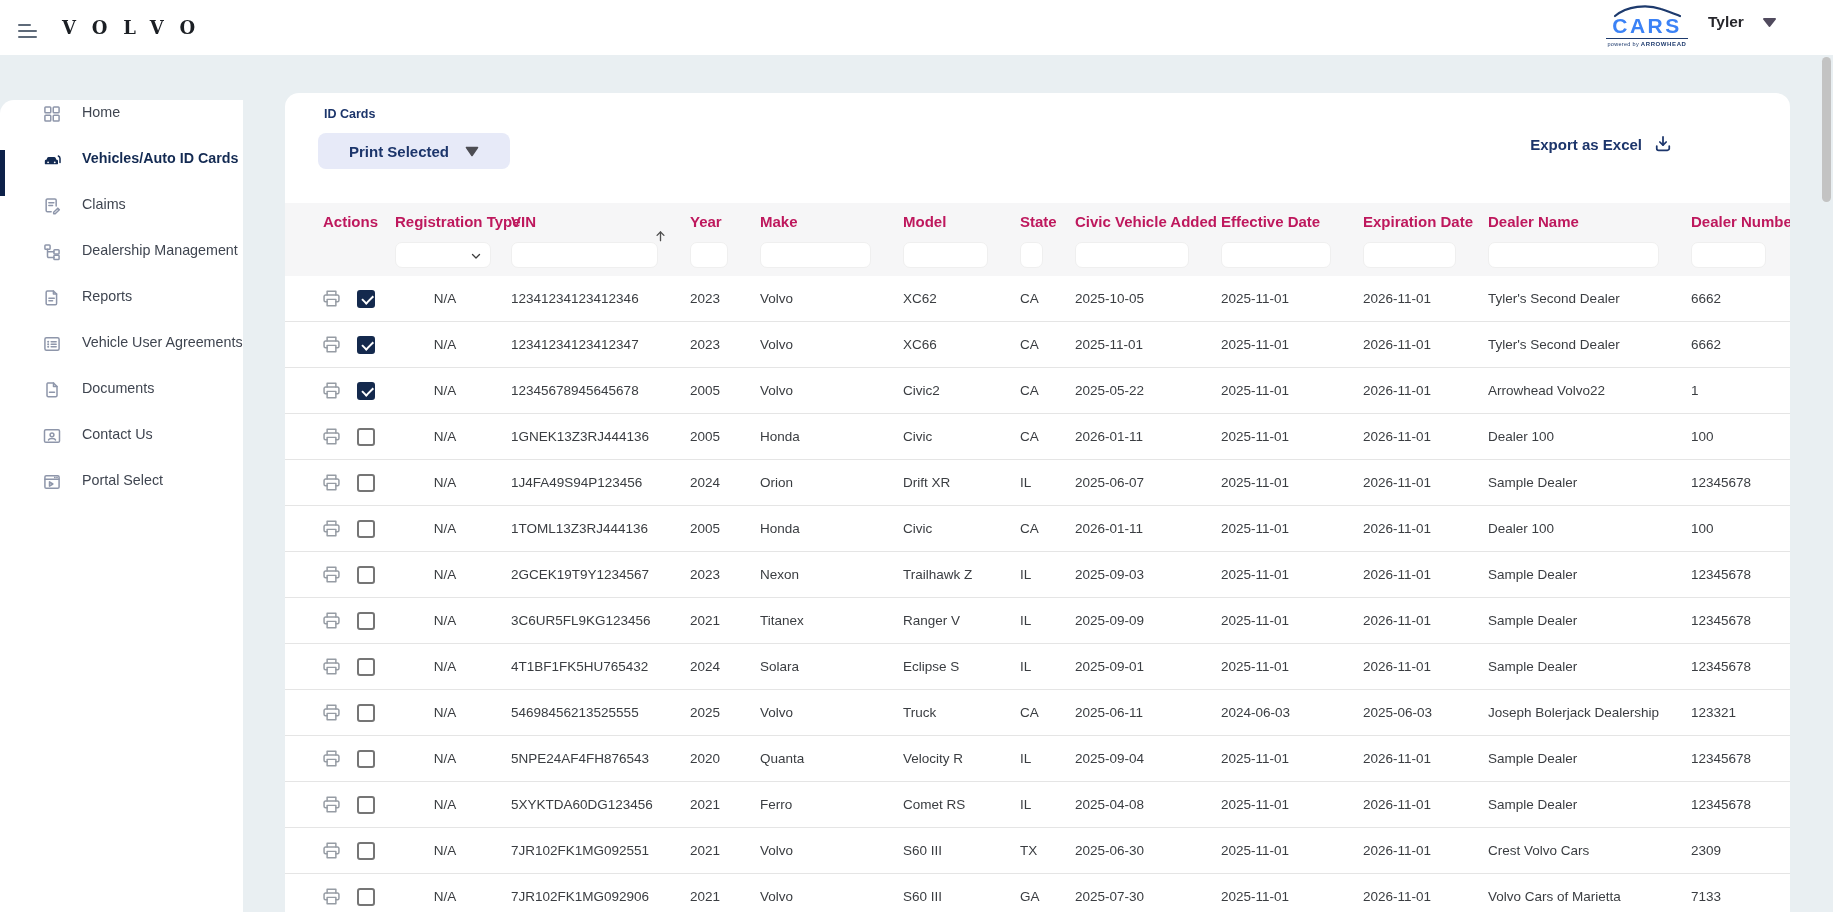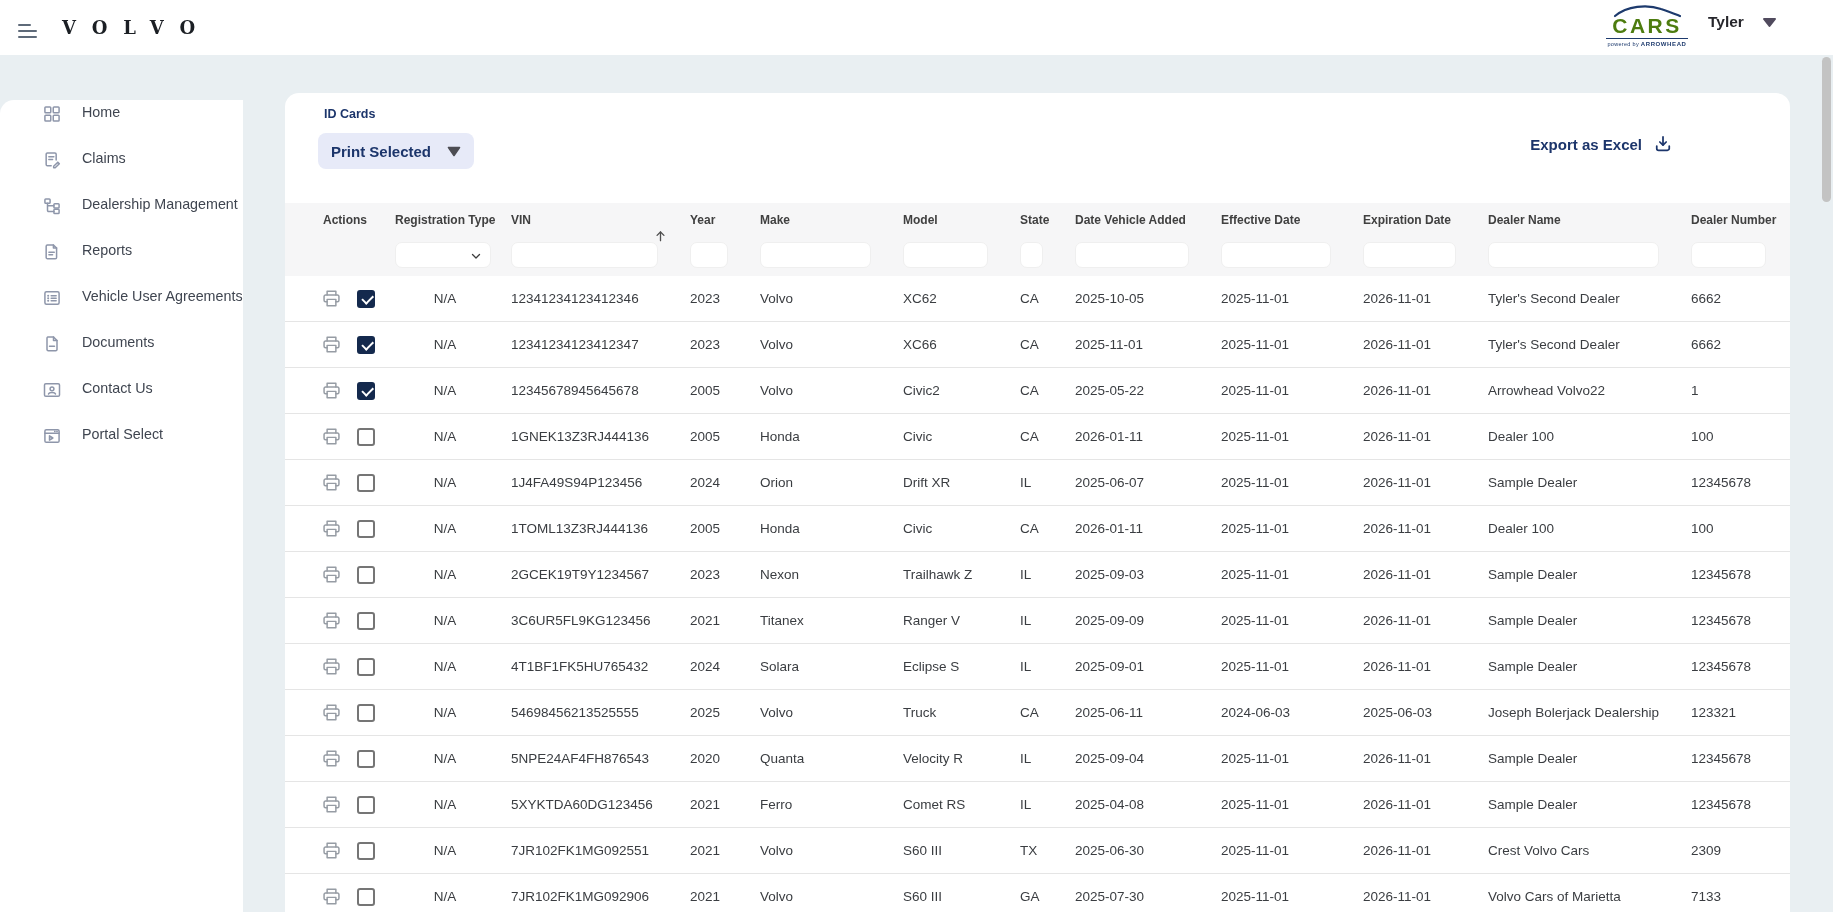--- a/index.html
+++ b/index.html
@@ -10,21 +10,21 @@
   .topbar{position:absolute;left:0;top:0;width:1833px;height:55px;background:#ffffff;z-index:5;}
   .hamburger{position:absolute;left:18px;top:24px;width:20px;height:16px;cursor:pointer;}
   .hamburger span{display:block;height:2.4px;background:#5e6a79;border-radius:2px;margin-bottom:3.6px;}
   .hamburger span:nth-child(1){width:13px;}
   .hamburger span:nth-child(2){width:19px;}
   .hamburger span:nth-child(3){width:19px;}
   .volvo{position:absolute;left:62px;top:17px;font-family:"DejaVu Serif",serif;font-weight:700;
     font-size:18px;letter-spacing:16px;color:#1b1f24;}
   .cars-logo{position:absolute;left:1606px;top:3px;width:82px;text-align:center;line-height:1;}
   .cars-logo svg{display:block;margin:0 auto;}
-  .cars-text{color:#4d7c0f;font-weight:700;font-size:21px;letter-spacing:2.5px;margin-top:-3px;}
+  .cars-text{color:#3b82f6;font-weight:700;font-size:21px;letter-spacing:2.5px;margin-top:-3px;}
   .cars-sub{font-size:5.5px;color:#1d3a6d;margin-top:2px;letter-spacing:.3px;border-top:1.5px solid #1d3a6d;padding-top:1.5px;}
   .cars-sub b{font-size:6px;letter-spacing:.6px;}
   .user{position:absolute;left:1708px;top:13px;display:flex;align-items:center;gap:18px;cursor:pointer;}
   .user-name{font-size:15.5px;font-weight:700;color:#26262b;}
 
   
   .sidebar{position:absolute;left:0;top:100px;width:243px;height:812px;background:#ffffff;
     border-top-left-radius:14px;}
   .nav{padding-top:4px;}
   .item{position:relative;height:46px;display:flex;align-items:flex-start;padding-left:42px;gap:20px;cursor:pointer;}
@@ -32,30 +32,30 @@
   .item .lbl{font-size:14.3px;color:#3f4550;white-space:nowrap;}
   .item.active .ic{color:#132a52;}
   .item.active .lbl{color:#132a52;font-weight:700;}
   .item.active::before{content:'';position:absolute;left:0;top:0;width:5px;height:46px;background:#0d2149;}
 
   
   .card{position:absolute;left:285px;top:93px;width:1505px;height:819px;background:#ffffff;
     border-radius:14px 14px 0 0;overflow:hidden;}
   .card-title{position:absolute;left:39px;top:14px;font-size:12.5px;font-weight:700;color:#1c356b;}
   .print-btn{position:absolute;left:33px;top:40px;height:36px;border:none;background:#e7eaf8;
-    border-radius:8px;display:flex;align-items:center;gap:16px;padding:0 13px;cursor:pointer;
+    border-radius:8px;display:flex;align-items:center;gap:16px;padding:0 31px;cursor:pointer;
     font-family:inherit;}
   .print-btn .pb-label{font-size:15px;font-weight:700;color:#1c356b;}
   .export{position:absolute;right:117px;top:41px;display:flex;align-items:center;gap:11px;cursor:pointer;}
   .export .ex-label{font-size:15px;font-weight:700;color:#1c356b;}
 
   
   .thead{position:absolute;left:0;top:110px;width:1505px;height:73px;background:#f6f6f7;}
   .grid{display:grid;}
-  .th{position:relative;padding:10px 0 0 8px;font-size:12px;font-weight:600;color:#404040;
+  .th{position:relative;padding:10px 0 0 8px;font-size:15px;font-weight:600;color:#be185d;
     white-space:nowrap;cursor:pointer;}
   .th.actions{padding-left:38px;}
   .sort-arrow{position:absolute;right:14px;top:25px;}
   .filters{position:absolute;left:0;top:39px;width:1505px;}
   .fc{padding-left:8px;}
   .filter-input{width:calc(100% - 24px);height:26px;border:1px solid #efefef;border-radius:7px;
     background:#ffffff;outline:none;font-size:13px;padding:0 8px;font-family:inherit;}
   .filter-select{position:relative;width:calc(100% - 12px);height:26px;border:1px solid #efefef;
     border-radius:7px;background:#ffffff;cursor:pointer;}
   .filter-select svg{position:absolute;right:8px;top:7px;}
@@ -107,20 +107,32 @@
   <div class="nav" id="sidebar-nav">
       <div class="item">
         <span class="ic"><svg viewBox="0 0 24 24" width="20" height="20" fill="none" stroke="currentColor" stroke-width="1.8" stroke-linecap="round" stroke-linejoin="round">
             <rect x="3.5" y="3.5" width="7" height="7" rx="1"></rect>
             <rect x="13.5" y="3.5" width="7" height="7" rx="1"></rect>
             <rect x="3.5" y="13.5" width="7" height="7" rx="1"></rect>
             <rect x="13.5" y="13.5" width="7" height="7" rx="1"></rect>
           </svg></span>
         <span class="lbl">Home</span>
       </div>
+      <div class="item active">
+        <span class="ic"><svg viewBox="0 0 24 24" width="20" height="20">
+            <g fill="currentColor">
+              <path d="M5 12.6l1.2-3a2 2 0 0 1 1.9-1.3h6.4a2 2 0 0 1 1.9 1.3l1.2 3z"></path>
+              <rect x="3.4" y="11.8" width="15.8" height="5.4" rx="1.4"></rect>
+            </g>
+            <circle cx="7.3" cy="14.8" r="1.1" fill="#fff"></circle>
+            <circle cx="15.3" cy="14.8" r="1.1" fill="#fff"></circle>
+            <path d="M19.6 7.2a3.4 3.4 0 0 1 2 3.1v4.6" fill="none" stroke="currentColor" stroke-width="1.8" stroke-linecap="round"></path>
+          </svg></span>
+        <span class="lbl">Vehicles/Auto ID Cards</span>
+      </div>
       <div class="item">
         <span class="ic"><svg viewBox="0 0 24 24" width="20" height="20" fill="none" stroke="currentColor" stroke-width="1.8" stroke-linecap="round" stroke-linejoin="round">
             <path d="M17 12V5a1.5 1.5 0 0 0-1.5-1.5h-9A1.5 1.5 0 0 0 5 5v12.5A1.5 1.5 0 0 0 6.5 19H11"></path>
             <path d="M8.2 8h6M8.2 11.5h4.5"></path>
             <path d="M14 19.6l5-5 1.8 1.8-5 5h-1.8z"></path>
           </svg></span>
         <span class="lbl">Claims</span>
       </div>
       <div class="item">
         <span class="ic"><svg viewBox="0 0 24 24" width="20" height="20" fill="none" stroke="currentColor" stroke-width="1.8" stroke-linecap="round" stroke-linejoin="round">
@@ -201,21 +213,21 @@
         <div class="th actions"><span>Actions</span></div>
         <div class="th"><span>Registration Type</span></div>
         <div class="th"><span>VIN</span><span class="sort-arrow"><svg width="15" height="16" viewBox="0 0 24 24" fill="none" stroke="#4f4f4f" stroke-width="2.1" stroke-linecap="round" stroke-linejoin="round">
               <path d="M12 19.5V5.5"></path>
               <path d="M6.5 11 12 5.5 17.5 11"></path>
             </svg></span></div>
         <div class="th"><span>Year</span></div>
         <div class="th"><span>Make</span></div>
         <div class="th"><span>Model</span></div>
         <div class="th"><span>State</span></div>
-        <div class="th"><span>Date Vehicle Added</span></div>
+        <div class="th"><span>Civic Vehicle Added</span></div>
         <div class="th"><span>Effective Date</span></div>
         <div class="th"><span>Expiration Date</span></div>
         <div class="th"><span>Dealer Name</span></div>
         <div class="th"><span>Dealer Number</span></div>
       </div>
     <div class="grid filters" id="filter-row" style="grid-template-columns: 102px 116px 179px 70px 143px 117px 55px 146px 142px 125px 203px 107px;">
         <div class="fc"></div>
         <div class="fc">
           <div class="filter-select">
             <svg width="12" height="12" viewBox="0 0 24 24" fill="none" stroke="#3c3c3c" stroke-width="2.6" stroke-linecap="round" stroke-linejoin="round">

